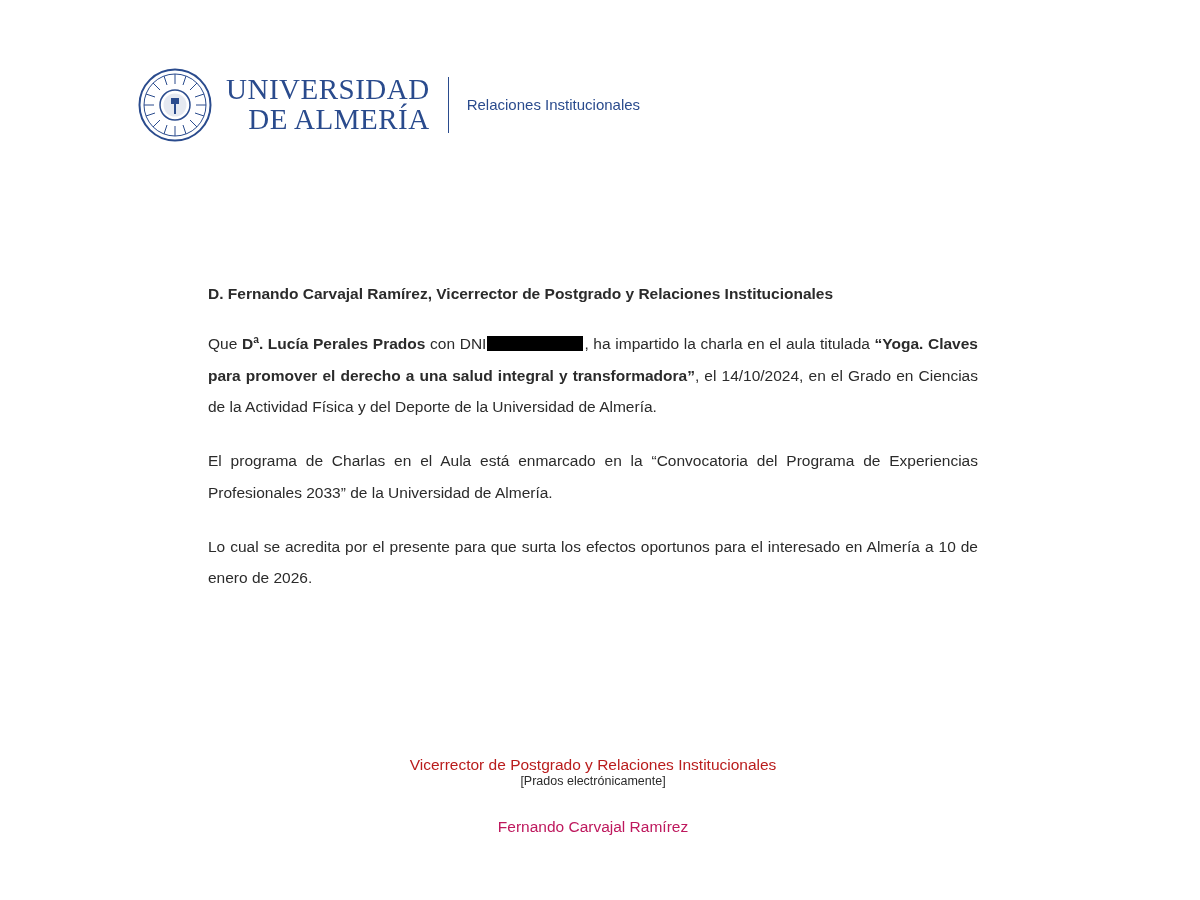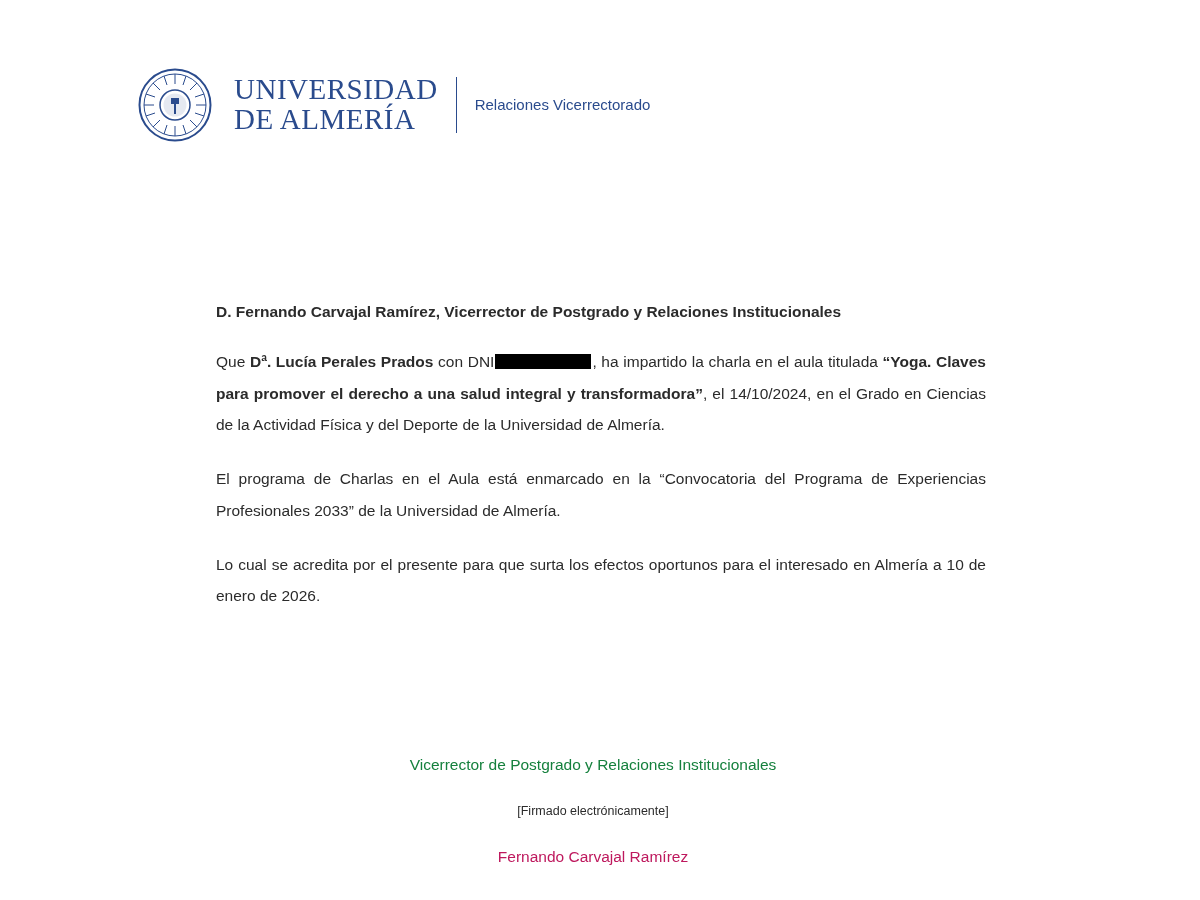--- a/index.html
+++ b/index.html
@@ -32,23 +32,24 @@
   }
 
   .seal {
     width: 74px;
     height: 74px;
     flex: 0 0 auto;
     position: relative;
   }
 
   .brand-block {
-    margin-left: 22px;
+    margin-left: 14px;
     display: flex;
     align-items: stretch;
+    text-align: right;
   }
 
   .brand-text {
     font-family: "Liberation Serif", serif;
     color: #2a4b8d;
     line-height: 1.02;
     letter-spacing: 0.5px;
     padding-right: 18px;
   }
   .brand-text .line1,
@@ -71,23 +72,22 @@
     font-size: 15px;
     line-height: 1.5;
     white-space: nowrap;
     align-self: center;
   }
 
   
   .doc-body {
     position: absolute;
     left: 208px;
-    top: 296px;
+    top: 278px;
     width: 770px;
-    margin-left: 8px;
   }
 
   .para {
     font-size: 15.5px;
     line-height: 2.05;
     text-align: justify;
     margin: 0 0 22px 0;
     color: #2b2b2b;
   }
 
@@ -118,22 +118,21 @@
   
   .signature {
     position: absolute;
     left: 208px;
     top: 756px;
     width: 770px;
     text-align: center;
   }
   .sign-role {
     font-size: 15.5px;
-    color: #15803d;
-    margin-bottom: 30px;
+    color: #b91c1c;
   }
   .sign-note {
     font-size: 12.5px;
     color: #2b2b2b;
     margin-bottom: 30px;
   }
   .sign-name {
     font-size: 15.5px;
     color: #be185d;
     font-weight: normal;
@@ -174,36 +173,36 @@
       </svg>
     </div>
 
     <div class="brand-block">
       <div class="brand-text">
         <span class="line1">UNIVERSIDAD</span>
         <span class="line2">DE ALMERÍA</span>
       </div>
       <div class="brand-divider"></div>
       <div class="unit-text">
-        <div>Relaciones Vicerrectorado</div>
+        <div>Relaciones Institucionales</div>
       </div>
     </div>
   </div>
 
   <div class="doc-body">
 
     <p class="para addressee">D. Fernando Carvajal Ramírez, Vicerrector de Postgrado y Relaciones Institucionales</p>
 
 
     <p class="para"><span>Que </span><span class="b">Dª. Lucía Perales Prados</span><span> con DNI</span><span class="redaction"></span><span>, ha impartido la charla en el aula titulada </span><span class="b">“Yoga. Claves para promover el derecho a una salud integral y transformadora”</span><span>, el 14/10/2024, en el Grado en Ciencias de la Actividad Física y del Deporte de la Universidad de Almería.</span></p>
 
     <p class="para">El programa de Charlas en el Aula está enmarcado en la “Convocatoria del Programa de Experiencias Profesionales 2033” de la Universidad de Almería.</p>
 
     <p class="para">Lo cual se acredita por el presente para que surta los efectos oportunos para el interesado en Almería a 10 de enero de 2026.</p>
   </div>
 
   <div class="signature">
     <div class="sign-role">Vicerrector de Postgrado y Relaciones Institucionales</div>
-    <div class="sign-note">[Firmado electrónicamente]</div>
+    <div class="sign-note">[Prados electrónicamente]</div>
     <div class="sign-name">Fernando Carvajal Ramírez</div>
   </div>
 
 </div>
 
 </body></html>

